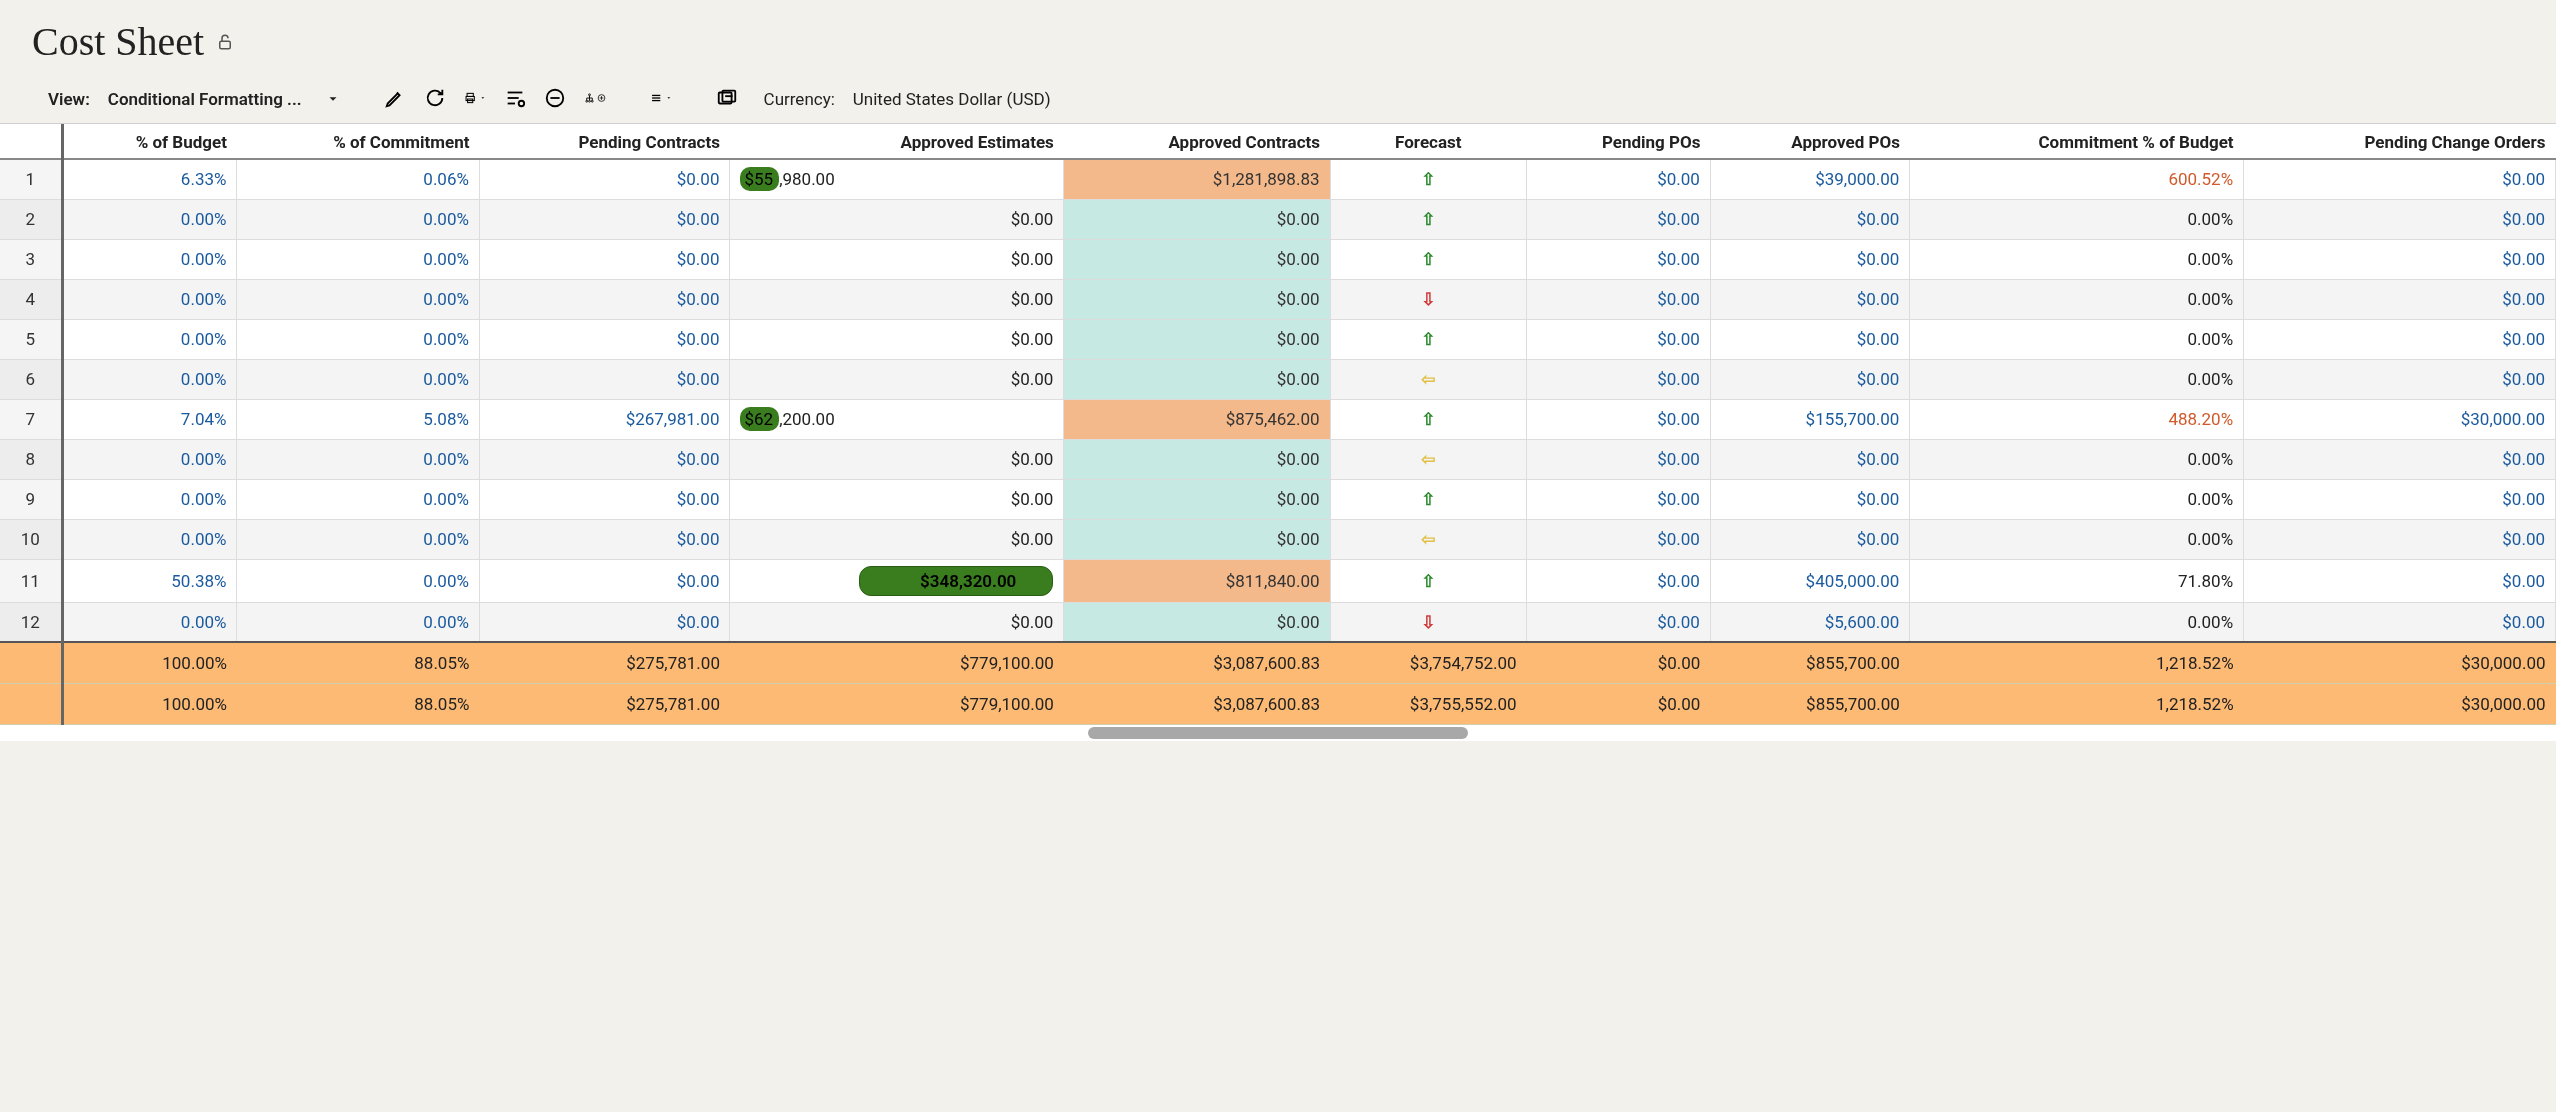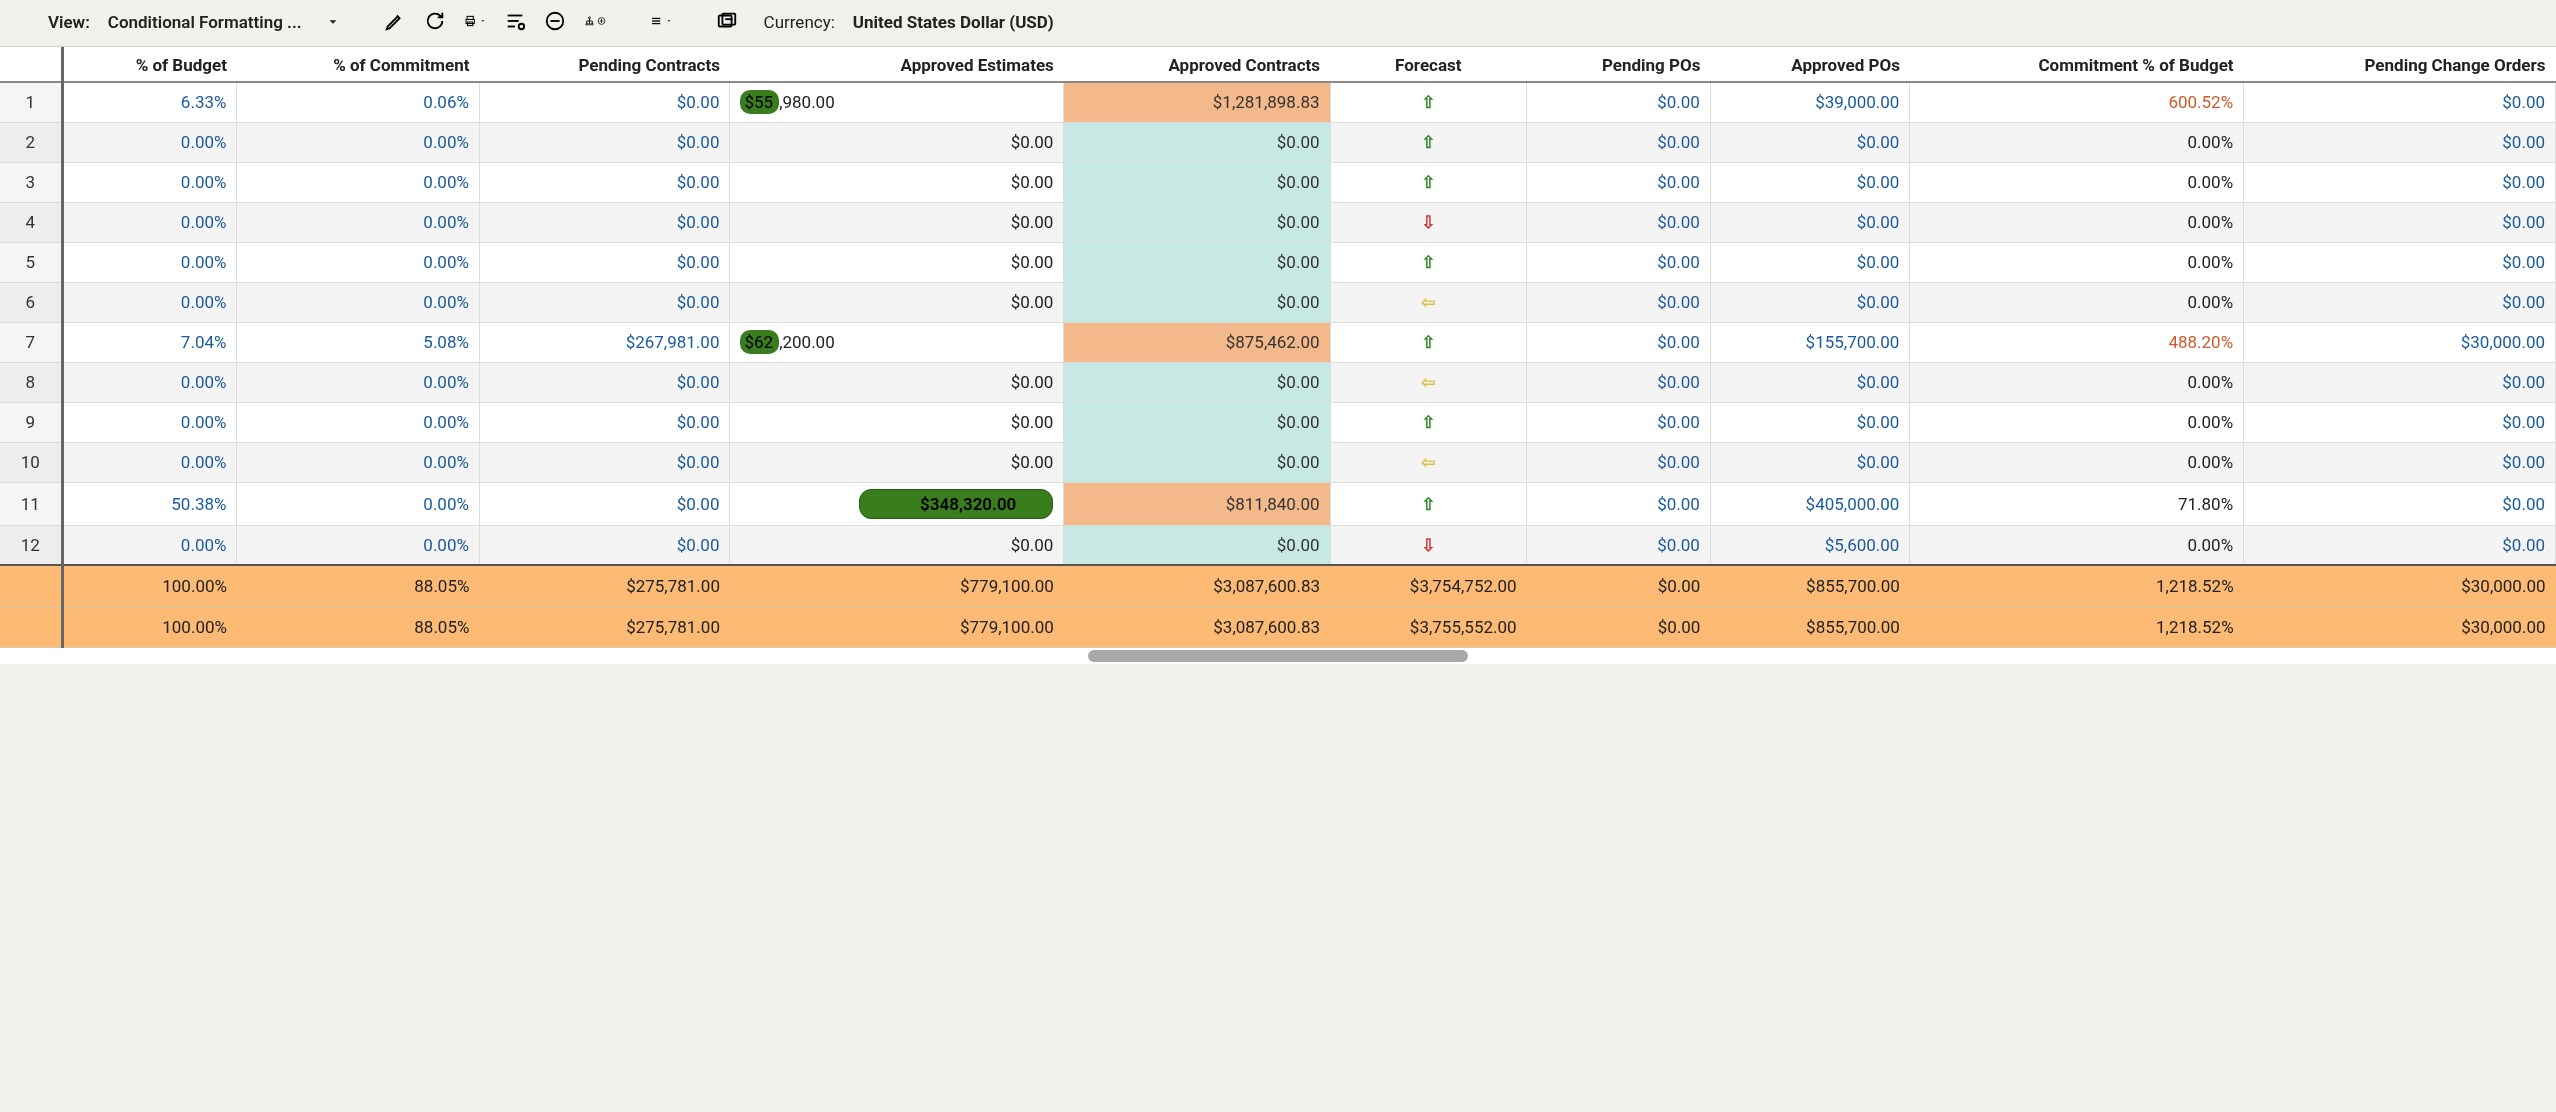--- a/index.html
+++ b/index.html
@@ -7,21 +7,21 @@
 .page { background: #f2f1ec; width: 100%; }
 .title-bar { padding: 18px 32px 12px 32px; display: flex; align-items: center; gap: 12px; }
 .title { font-family: Georgia, "Times New Roman", serif; font-size: 40px; font-weight: 400; color: #222; }
 .lock-icon { font-size: 18px; color: #555; }
 .toolbar { padding: 10px 32px 14px 48px; display: flex; align-items: flex-end; gap: 18px; }
 .view-label { font-size: 17px; font-weight: 600; color: #222; }
 .view-select { display: inline-flex; align-items: center; gap: 24px; font-size: 17px; font-weight: 600; color: #222; }
 .tb-icon { width: 22px; height: 22px; display: flex; align-items: center; justify-content: center; cursor: pointer; color: #000; }
 .tb-sep { width: 8px; }
 .currency-label { font-size: 17px; color: #222; margin-left: 8px; }
-.currency-val { font-size: 17px; font-weight: 700; color: #222; }
+.currency-val { font-size: 17px; font-weight: 400; color: #222; }
 
 .grid-wrap { background: #fff; border-top: 1px solid #d0d0d0; overflow: hidden; }
 .grid { display: table; width: 100%; border-collapse: collapse; font-size: 17px; }
 .grid-header { display: table-row; background: #fff; }
 .grid-header .cell { border-bottom: 2px solid #888; vertical-align: bottom; padding: 8px 10px 6px 10px; font-weight: 700; text-align: right; color: #222; }
 .grid-header .cell.rownum { width: 62px; border-right: 3px solid #666; }
 .row { display: table-row; }
 .row .cell { display: table-cell; border-bottom: 1px solid #dcdcdc; border-right: 1px solid #dcdcdc; padding: 6px 10px; text-align: right; height: 40px; vertical-align: middle; }
 .row .cell.rownum { width: 62px; text-align: center; color: #333; background: #f5f5f5; border-right: 3px solid #666; font-weight: 400; }
 .row.alt .cell { background: #f4f4f4; }
@@ -42,20 +42,29 @@
 .totals .cell.rownum { border-right: 3px solid #666; }
 .scrollbar { height: 12px; background: #ddd; width: 380px; margin: 0 auto; border-radius: 6px; background: #a8a8a8; }
 .scrollbar-wrap { padding: 2px 0; text-align: center; }
 svg { display: block; }
 .cell { display: table-cell; }
 </style>
 </head>
 <body>
 
 <div class="page">
+  <div class="title-bar">
+    <span class="title">Cost Sheet</span>
+    <span class="lock-icon">
+      <svg width="18" height="18" viewBox="0 0 24 24" fill="none" stroke="#555" stroke-width="2">
+          <rect x="5" y="11" width="14" height="10" rx="2"></rect>
+          <path d="M8 11V7a4 4 0 0 1 8 0"></path>
+        </svg>
+    </span>
+  </div>
 
   <div class="toolbar">
     <span class="view-label">View:</span>
     <span class="view-select">
       <span>Conditional Formatting ...</span>
       <svg width="14" height="14" viewBox="0 0 24 24">
           <path d="M6 9l6 6 6-6" fill="#222"></path>
         </svg>
     </span>
     <span class="tb-sep"></span>

